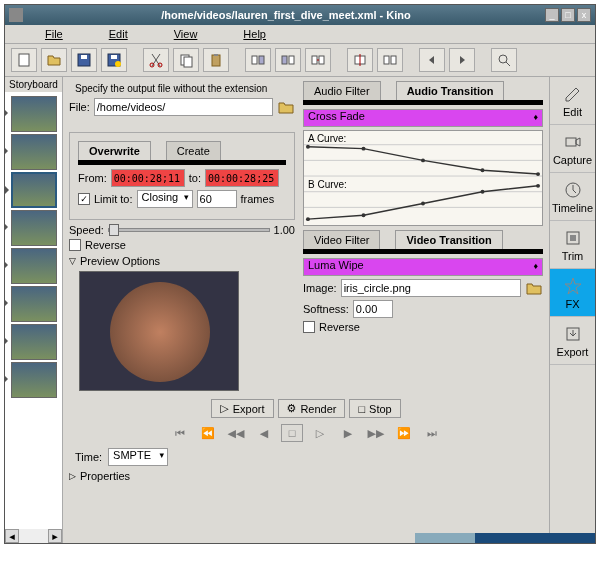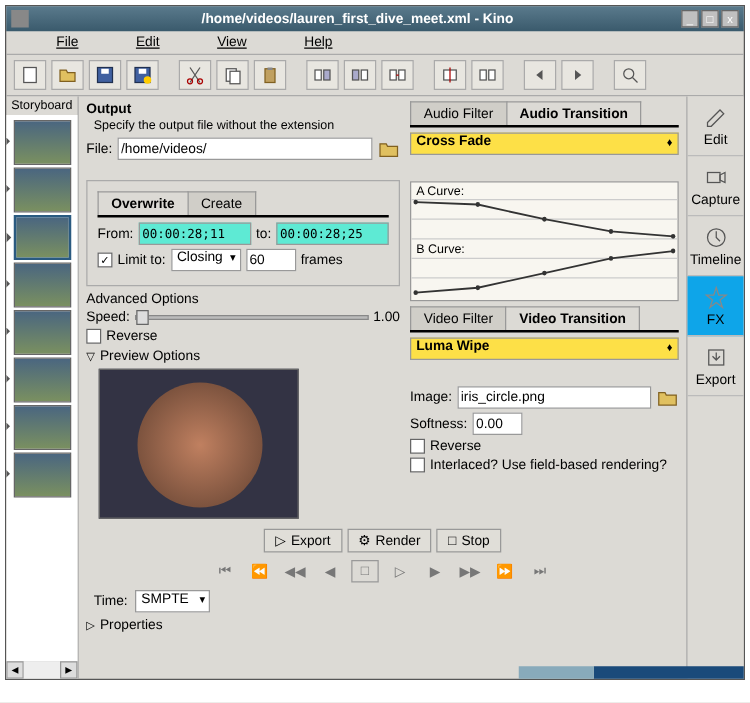--- a/index.html
+++ b/index.html
@@ -26,40 +26,40 @@
 .hscroll .arr { width: 14px; background: #ddd; border: 1px solid #999; text-align: center; line-height: 12px; }
 .center { flex: 1; padding: 4px 6px; display: flex; flex-direction: column; overflow: hidden; }
 .output-row { display: flex; gap: 8px; }
 .output-left { flex: 1; }
 .output-right { width: 240px; }
 .section-title { font-weight: bold; margin-bottom: 2px; }
 .hint { font-size: 10px; margin: 2px 0 4px 6px; }
 .filerow { display: flex; align-items: center; gap: 4px; margin-bottom: 16px; }
 .filerow input { flex: 1; height: 18px; padding: 0 2px; background: #fff; border: 1px solid #999; }
 .folder-icon { width: 18px; height: 16px; }
-.tabrow { display: flex; border-bottom: 2px solid #000000; margin-bottom: 4px; }
+.tabrow { display: flex; border-bottom: 5px solid #000000; margin-bottom: 4px; gap: 16px; }
 .tab { padding: 3px 10px; border: 1px solid #999; border-bottom: none; background: #d0cec8; margin-right: -1px; position: relative; }
 .tab.active { background: #dcdad5; font-weight: bold; z-index: 2; }
 .formrow { display: flex; align-items: center; gap: 4px; margin: 3px 0; }
 .formrow label { white-space: nowrap; }
-.tc { width: 90px; height: 18px; border: 1px solid #999; background: #5eead4; padding: 0 2px; font-family: monospace; font-size: 10px; }
+.tc { width: 74px; height: 18px; border: 1px solid #999; background: #ef4444; padding: 0 2px; font-family: monospace; font-size: 10px; }
 .spin { width: 40px; height: 18px; border: 1px solid #999; background: #fff; padding: 0 2px; }
 .select { height: 18px; border: 1px solid #999; background: #fff; padding: 0 16px 0 4px; position: relative; }
 .select::after { content: "▾"; position: absolute; right: 3px; top: 1px; font-size: 9px; }
 .chk { width: 12px; height: 12px; border: 1px solid #666; background: #fff; display: inline-flex; align-items: center; justify-content: center; font-size: 9px; }
 .adv { margin-top: 4px; }
 .slider { flex: 1; height: 4px; background: #bbb; border: 1px solid #888; position: relative; }
 .slider .knob { position: absolute; left: 0; top: -5px; width: 10px; height: 12px; background: #ddd; border: 1px solid #666; }
 .expander { display: flex; align-items: center; gap: 4px; margin: 4px 0; }
 .expander .tri { font-size: 9px; }
 .preview { width: 160px; height: 120px; background: #334; margin: 2px 0 4px 10px; position: relative; overflow: hidden; border: 1px solid #666; }
 .preview .circ { position: absolute; left: 30px; top: 10px; width: 100px; height: 100px; border-radius: 50%; background: radial-gradient(#c08060,#604030); }
 .curves { height: 96px; border: 1px solid #999; background: #f8f6f0; position: relative; margin-bottom: 4px; }
 .curves .lbl { position: absolute; left: 4px; font-size: 10px; }
-.dropdown { width: 100%; height: 18px; border: 1px solid #999; background: #fde047; padding: 0 16px 0 4px; position: relative; margin-bottom: 21px; font-weight: bold; }
+.dropdown { width: 100%; height: 18px; border: 1px solid #999; background: #d946ef; padding: 0 16px 0 4px; position: relative; margin-bottom: 3px; }
 .dropdown::after { content: "♦"; position: absolute; right: 4px; top: 2px; font-size: 9px; }
 .btnrow { display: flex; gap: 4px; margin-top: 4px; justify-content: flex-start; }
 .btn { padding: 2px 8px; border: 1px solid #999; background: #e0ded8; display: flex; align-items: center; gap: 4px; }
 .transport { display: flex; gap: 6px; justify-content: center; margin: 6px 0; }
 .trbtn { width: 22px; height: 18px; display: flex; align-items: center; justify-content: center; color: #777; }
 .timerow { display: flex; align-items: center; gap: 6px; padding: 0 6px; }
 .progress { position: absolute; bottom: 0; right: 0; width: 120px; height: 10px; background: #1a4a7a; }
 .progress::before { content:""; position:absolute; left:-60px; width:60px; height:10px; background:#8ab; }
 .rightpanel { width: 46px; background: #dcdad5; border-left: 1px solid #aaa; display: flex; flex-direction: column; }
 .ritem { height: 48px; display: flex; flex-direction: column; align-items: center; justify-content: center; gap: 2px; border-bottom: 1px solid #bbb; font-size: 10px; }
@@ -199,21 +199,20 @@
       <div class="hscroll">
         <div class="arr">◂</div>
         <div style="flex:1;background:#eee"></div>
         <div class="arr">▸</div>
       </div>
     </div>
 
     <div class="center">
       <div class="output-row">
         <div class="output-left">
-          <div class="section-title">Output</div>
           <div class="hint">Specify the output file without the extension</div>
           <div class="filerow">
             <label>File:</label>
             <input value="/home/videos/" style="">
             <svg class="folder-icon" viewBox="0 0 16 16">
                 <path d="M1 4h5l1 2h8v8H1z" fill="#e0c060" stroke="#806020"></path>
               </svg>
           </div>
 
           <div class="group">
@@ -230,21 +229,20 @@
           <div class="formrow">
             <span class="chk">✓</span>
             <label>Limit to:</label>
             <div class="select" style="width:56px;">Closing</div>
             <input class="spin" value="60" style="">
             <label>frames</label>
           </div>
           </div>
 
           <div class="adv">
-            <div>Advanced Options</div>
             <div class="formrow">
               <label>Speed:</label>
               <div class="slider">
                   <div class="knob"></div>
                 </div>
               <span>1.00</span>
             </div>
             <div class="formrow">
               <span class="chk"></span>
               <label>Reverse</label>
@@ -307,24 +305,20 @@
               </svg>
           </div>
           <div class="formrow">
             <label>Softness:</label>
             <input class="spin" value="0.00" style="">
           </div>
           <div class="formrow">
             <span class="chk"></span>
             <label>Reverse</label>
           </div>
-          <div class="formrow">
-            <span class="chk"></span>
-            <label>Interlaced? Use field-based rendering?</label>
-          </div>
         </div>
       </div>
 
       <div class="btnrow" style="justify-content:center;">
         <div class="btn">
             <span>▷</span>
             <span>Export</span>
           </div>
         <div class="btn">
             <span>⚙</span>
@@ -373,20 +367,27 @@
           </svg>
           <span>Capture</span>
         </div>
       <div class="ritem">
           <svg viewBox="0 0 20 20">
             <circle cx="10" cy="10" r="7" fill="none" stroke="#555"></circle>
             <path d="M10 5v5l3 3" stroke="#555" fill="none"></path>
           </svg>
           <span>Timeline</span>
         </div>
+      <div class="ritem">
+          <svg viewBox="0 0 20 20">
+            <rect x="4" y="4" width="12" height="12" fill="none" stroke="#555"></rect>
+            <rect x="7" y="7" width="6" height="6" fill="#888"></rect>
+          </svg>
+          <span>Trim</span>
+        </div>
       <div class="ritem active">
           <svg viewBox="0 0 20 20">
             <path d="M10 2l2 6 6 0-5 4 2 6-5-4-5 4 2-6-5-4 6 0z" fill="none" stroke="#888"></path>
           </svg>
           <span>FX</span>
         </div>
       <div class="ritem">
           <svg viewBox="0 0 20 20">
             <rect x="4" y="4" width="12" height="12" fill="none" stroke="#555"></rect>
             <path d="M10 6v6m-3-3l3 3 3-3" stroke="#555" fill="none"></path>

